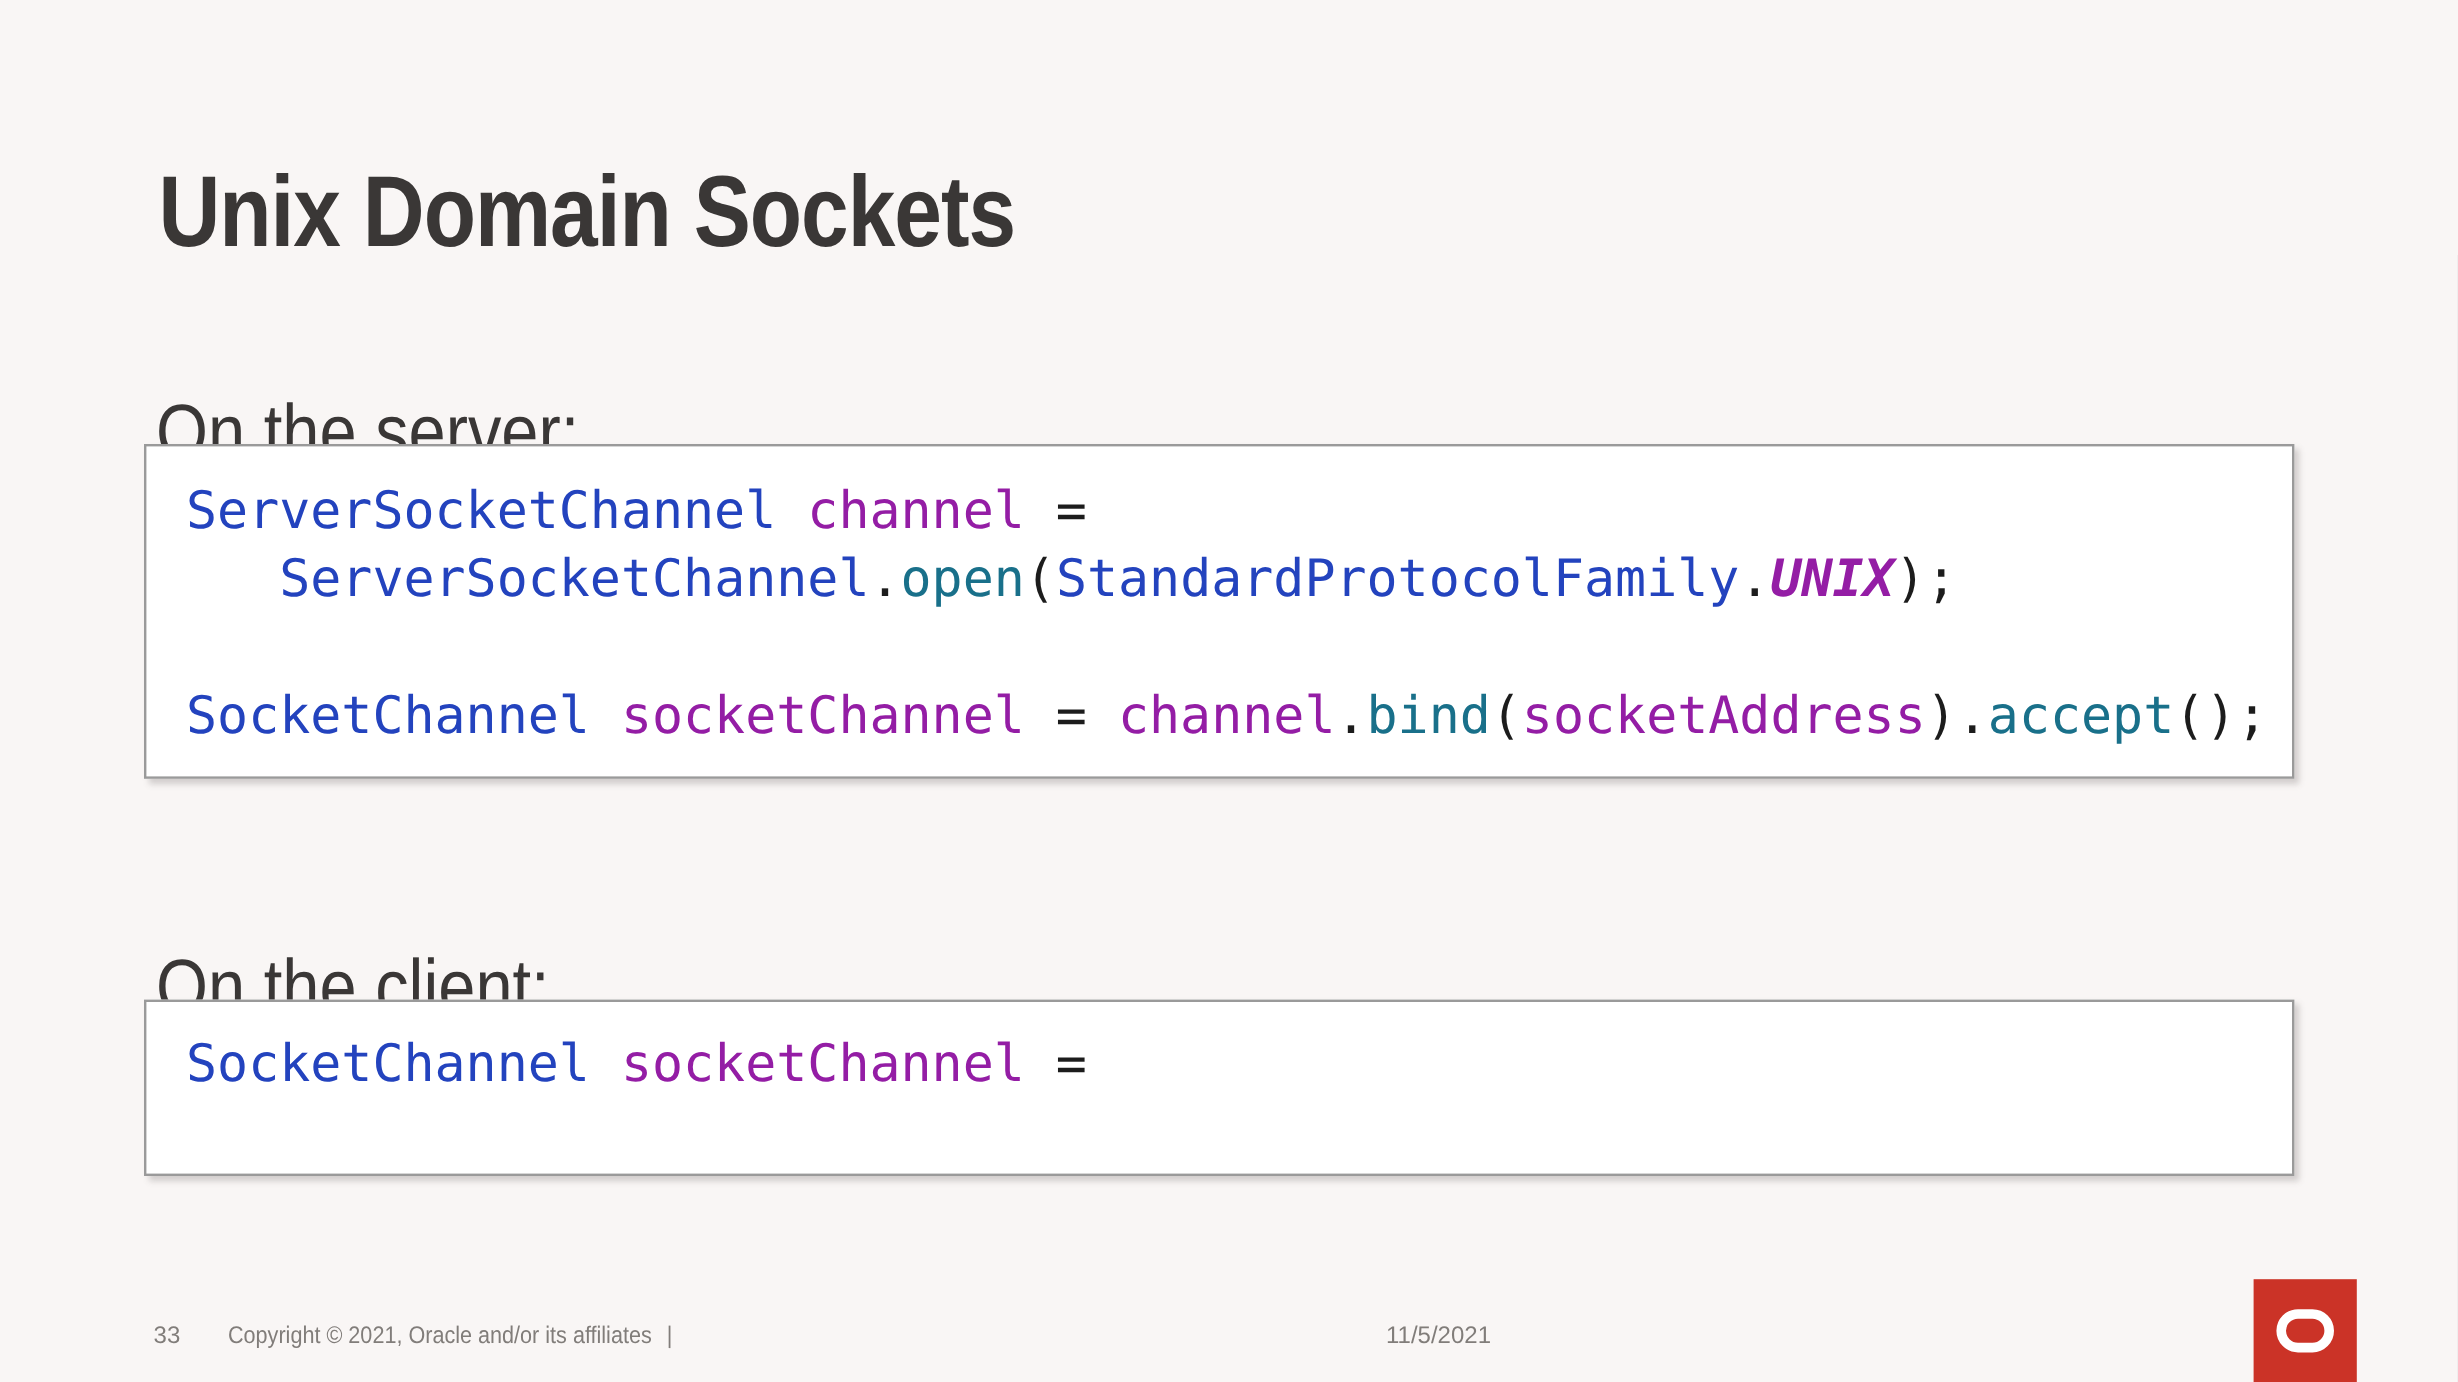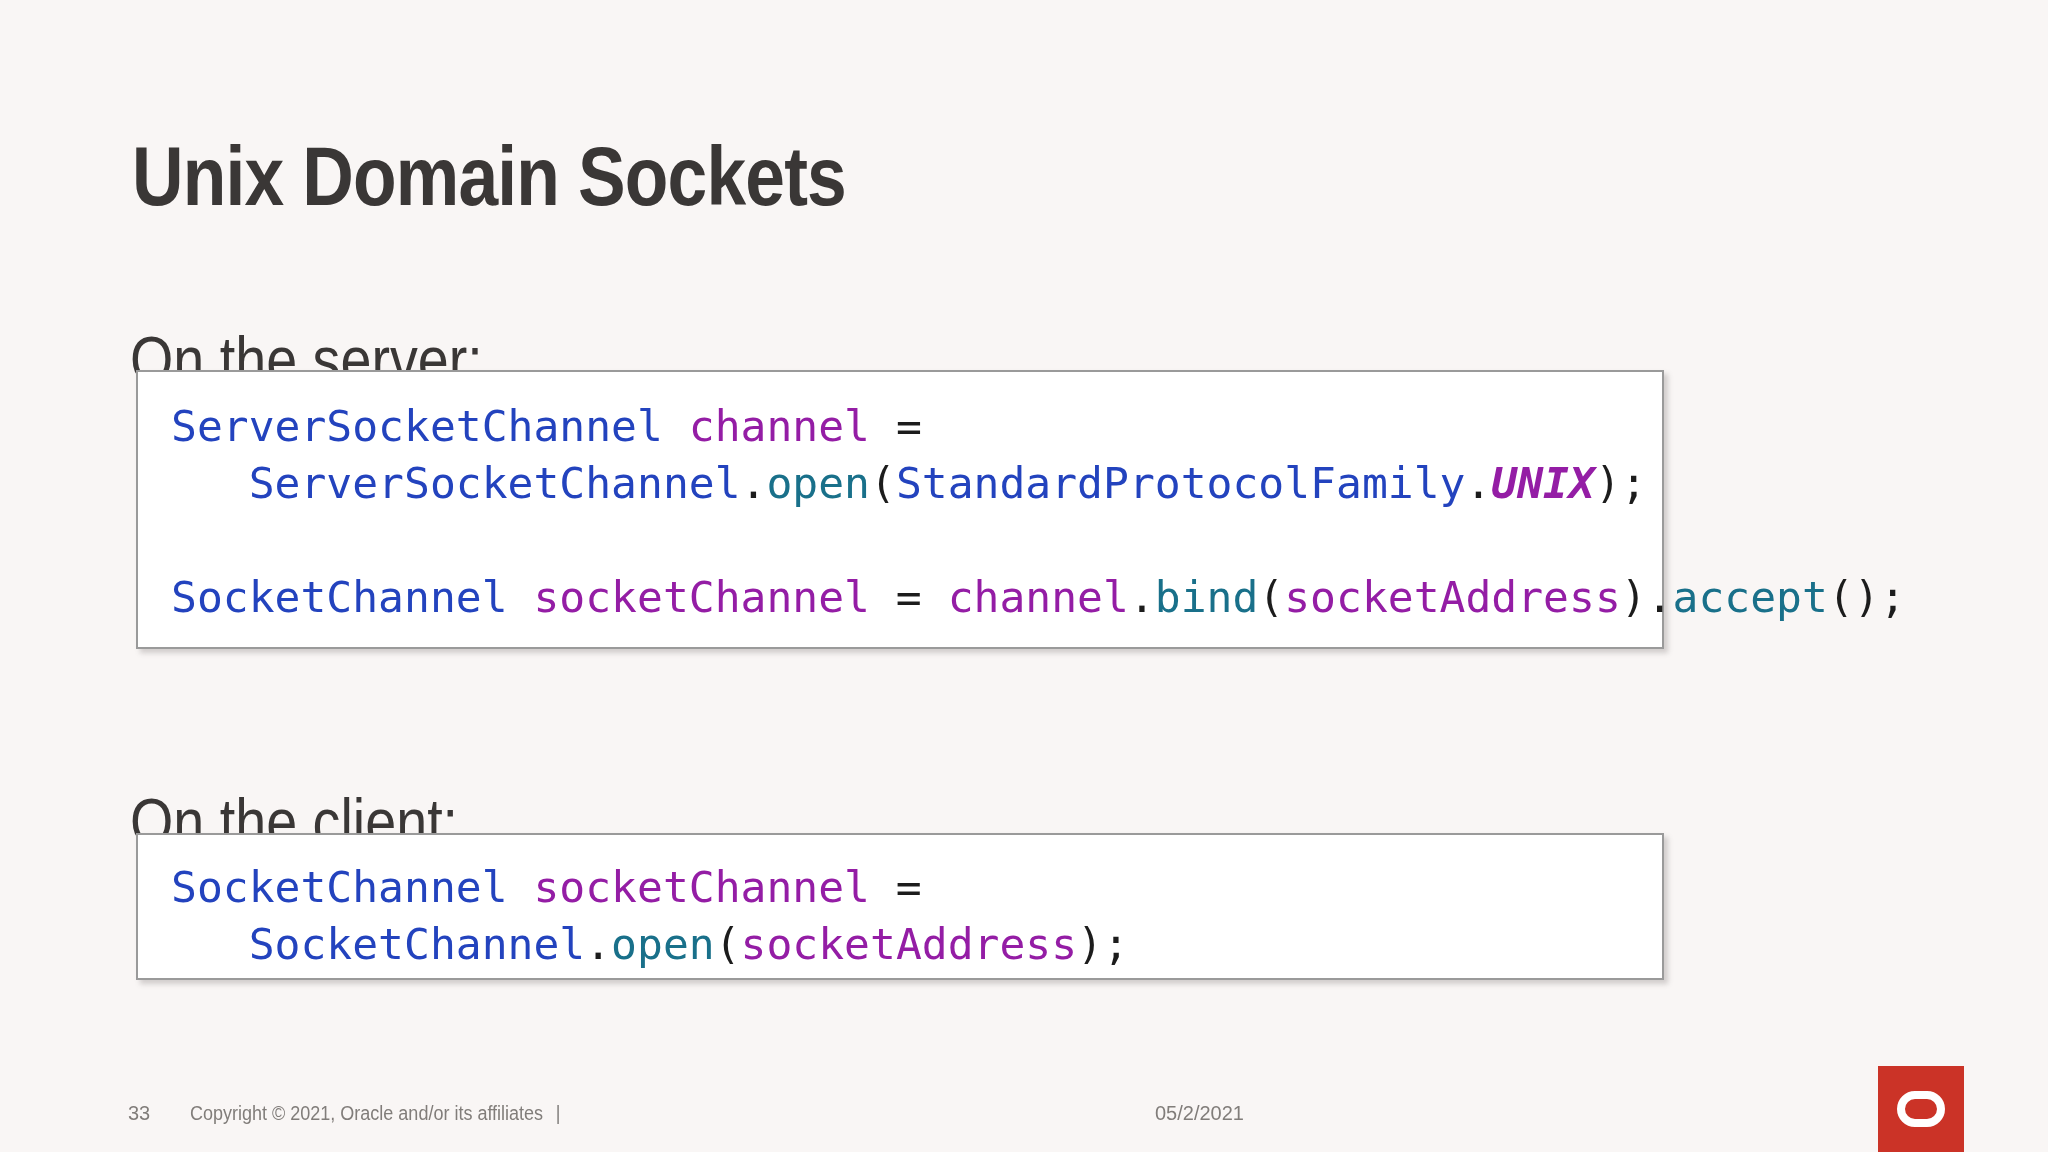--- a/index.html
+++ b/index.html
@@ -18,21 +18,21 @@
   .section-heading {
     position:absolute; left:130px;
     font-size:64px; font-weight:400; line-height:1;
     color:var(--c-title,#3a3736);
     transform:scaleX(0.87); transform-origin:left top;
     white-space:nowrap;
   }
   #heading-server { top:275px; }
   #heading-client { top:737px; }
   .code-box {
-    position:absolute; left:136px; width:1528px;
+    position:absolute; left:120px; width:1792px;
     background:#ffffff;
     border:2px solid var(--c-border,#9a9a9a);
     box-shadow:4px 4px 5px rgba(90,85,82,0.25);
     box-sizing:border-box;
   }
   #code-box-server { top:370px; height:279px; padding:26px 10px 0 33px; }
   #code-box-client { top:833px; height:147px; padding:24px 10px 0 33px; }
   .code-line {
     font-family:"DejaVu Sans Mono", monospace;
     font-size:43px; line-height:57px; white-space:pre;
@@ -73,26 +73,25 @@
       <div class="code-line"><span class="tok-type">ServerSocketChannel</span><span class="tok-plain"> </span><span class="tok-var">channel</span><span class="tok-plain"> =</span></div>
       <div class="code-line"><span class="tok-plain">   </span><span class="tok-type">ServerSocketChannel</span><span class="tok-plain">.</span><span class="tok-smethod">open</span><span class="tok-plain">(</span><span class="tok-type">StandardProtocolFamily</span><span class="tok-plain">.</span><span class="tok-enum">UNIX</span><span class="tok-plain">);</span></div>
       <div class="code-line"> </div>
       <div class="code-line"><span class="tok-type">SocketChannel</span><span class="tok-plain"> </span><span class="tok-var">socketChannel</span><span class="tok-plain"> = </span><span class="tok-var">channel</span><span class="tok-plain">.</span><span class="tok-method">bind</span><span class="tok-plain">(</span><span class="tok-var">socketAddress</span><span class="tok-plain">).</span><span class="tok-method">accept</span><span class="tok-plain">();</span></div>
     </div>
 
   <h2 class="section-heading" id="heading-client">On the client:</h2>
 
   <div class="code-box" id="code-box-client">
       <div class="code-line"><span class="tok-type">SocketChannel</span><span class="tok-plain"> </span><span class="tok-var">socketChannel</span><span class="tok-plain"> =</span></div>
-      <div class="code-line"><span class="tok-plain">   </span><span class="tok-type">SocketChannel</span><span class="tok-plain">.</span><span class="tok-smethod">open</span><span class="tok-plain">(</span><span class="tok-var">socketAddress</span><span class="tok-plain">);</span></div>
     </div>
 
   <div class="footer">
     <span class="footer-page">33</span>
     <span class="footer-copy"><span>Copyright © 2021, Oracle and/or its affiliates</span><span class="footer-sep">|</span></span>
-    <span class="footer-date">05/2/2021</span>
+    <span class="footer-date">11/5/2021</span>
   </div>
 
   <div class="oracle-logo">
     <div class="oracle-o"></div>
   </div>
 
 </div>
 
 </body></html>

